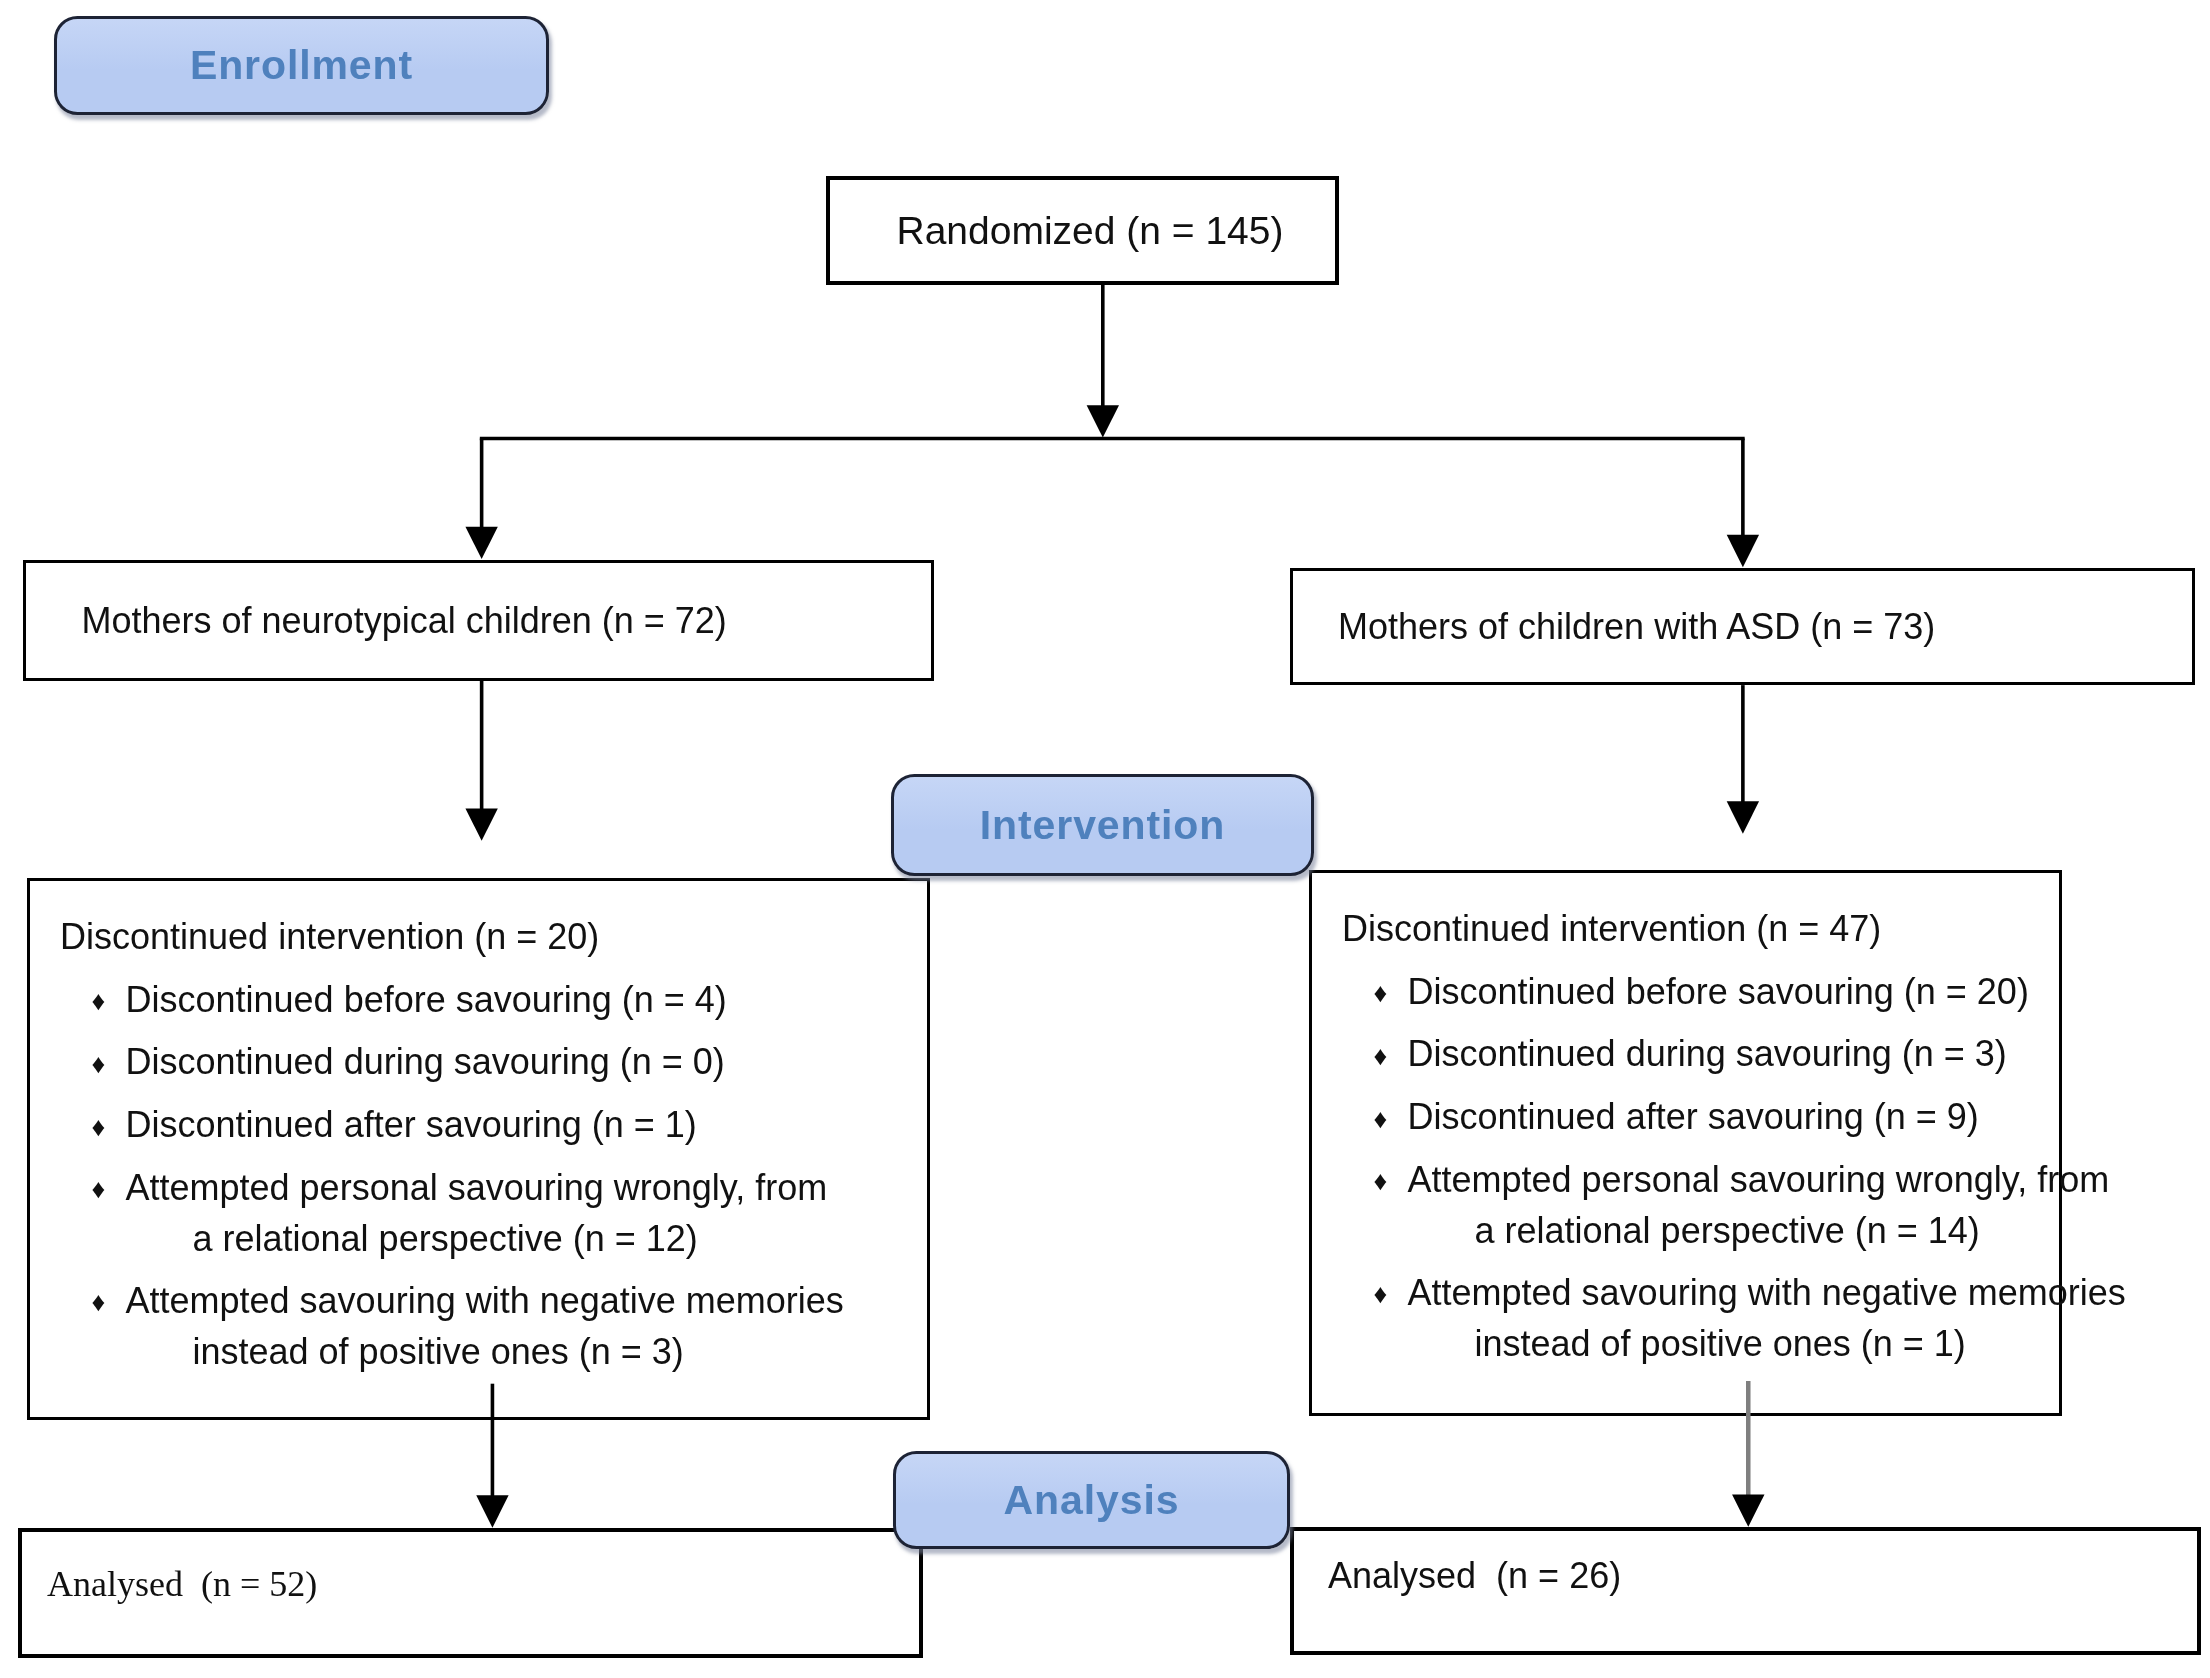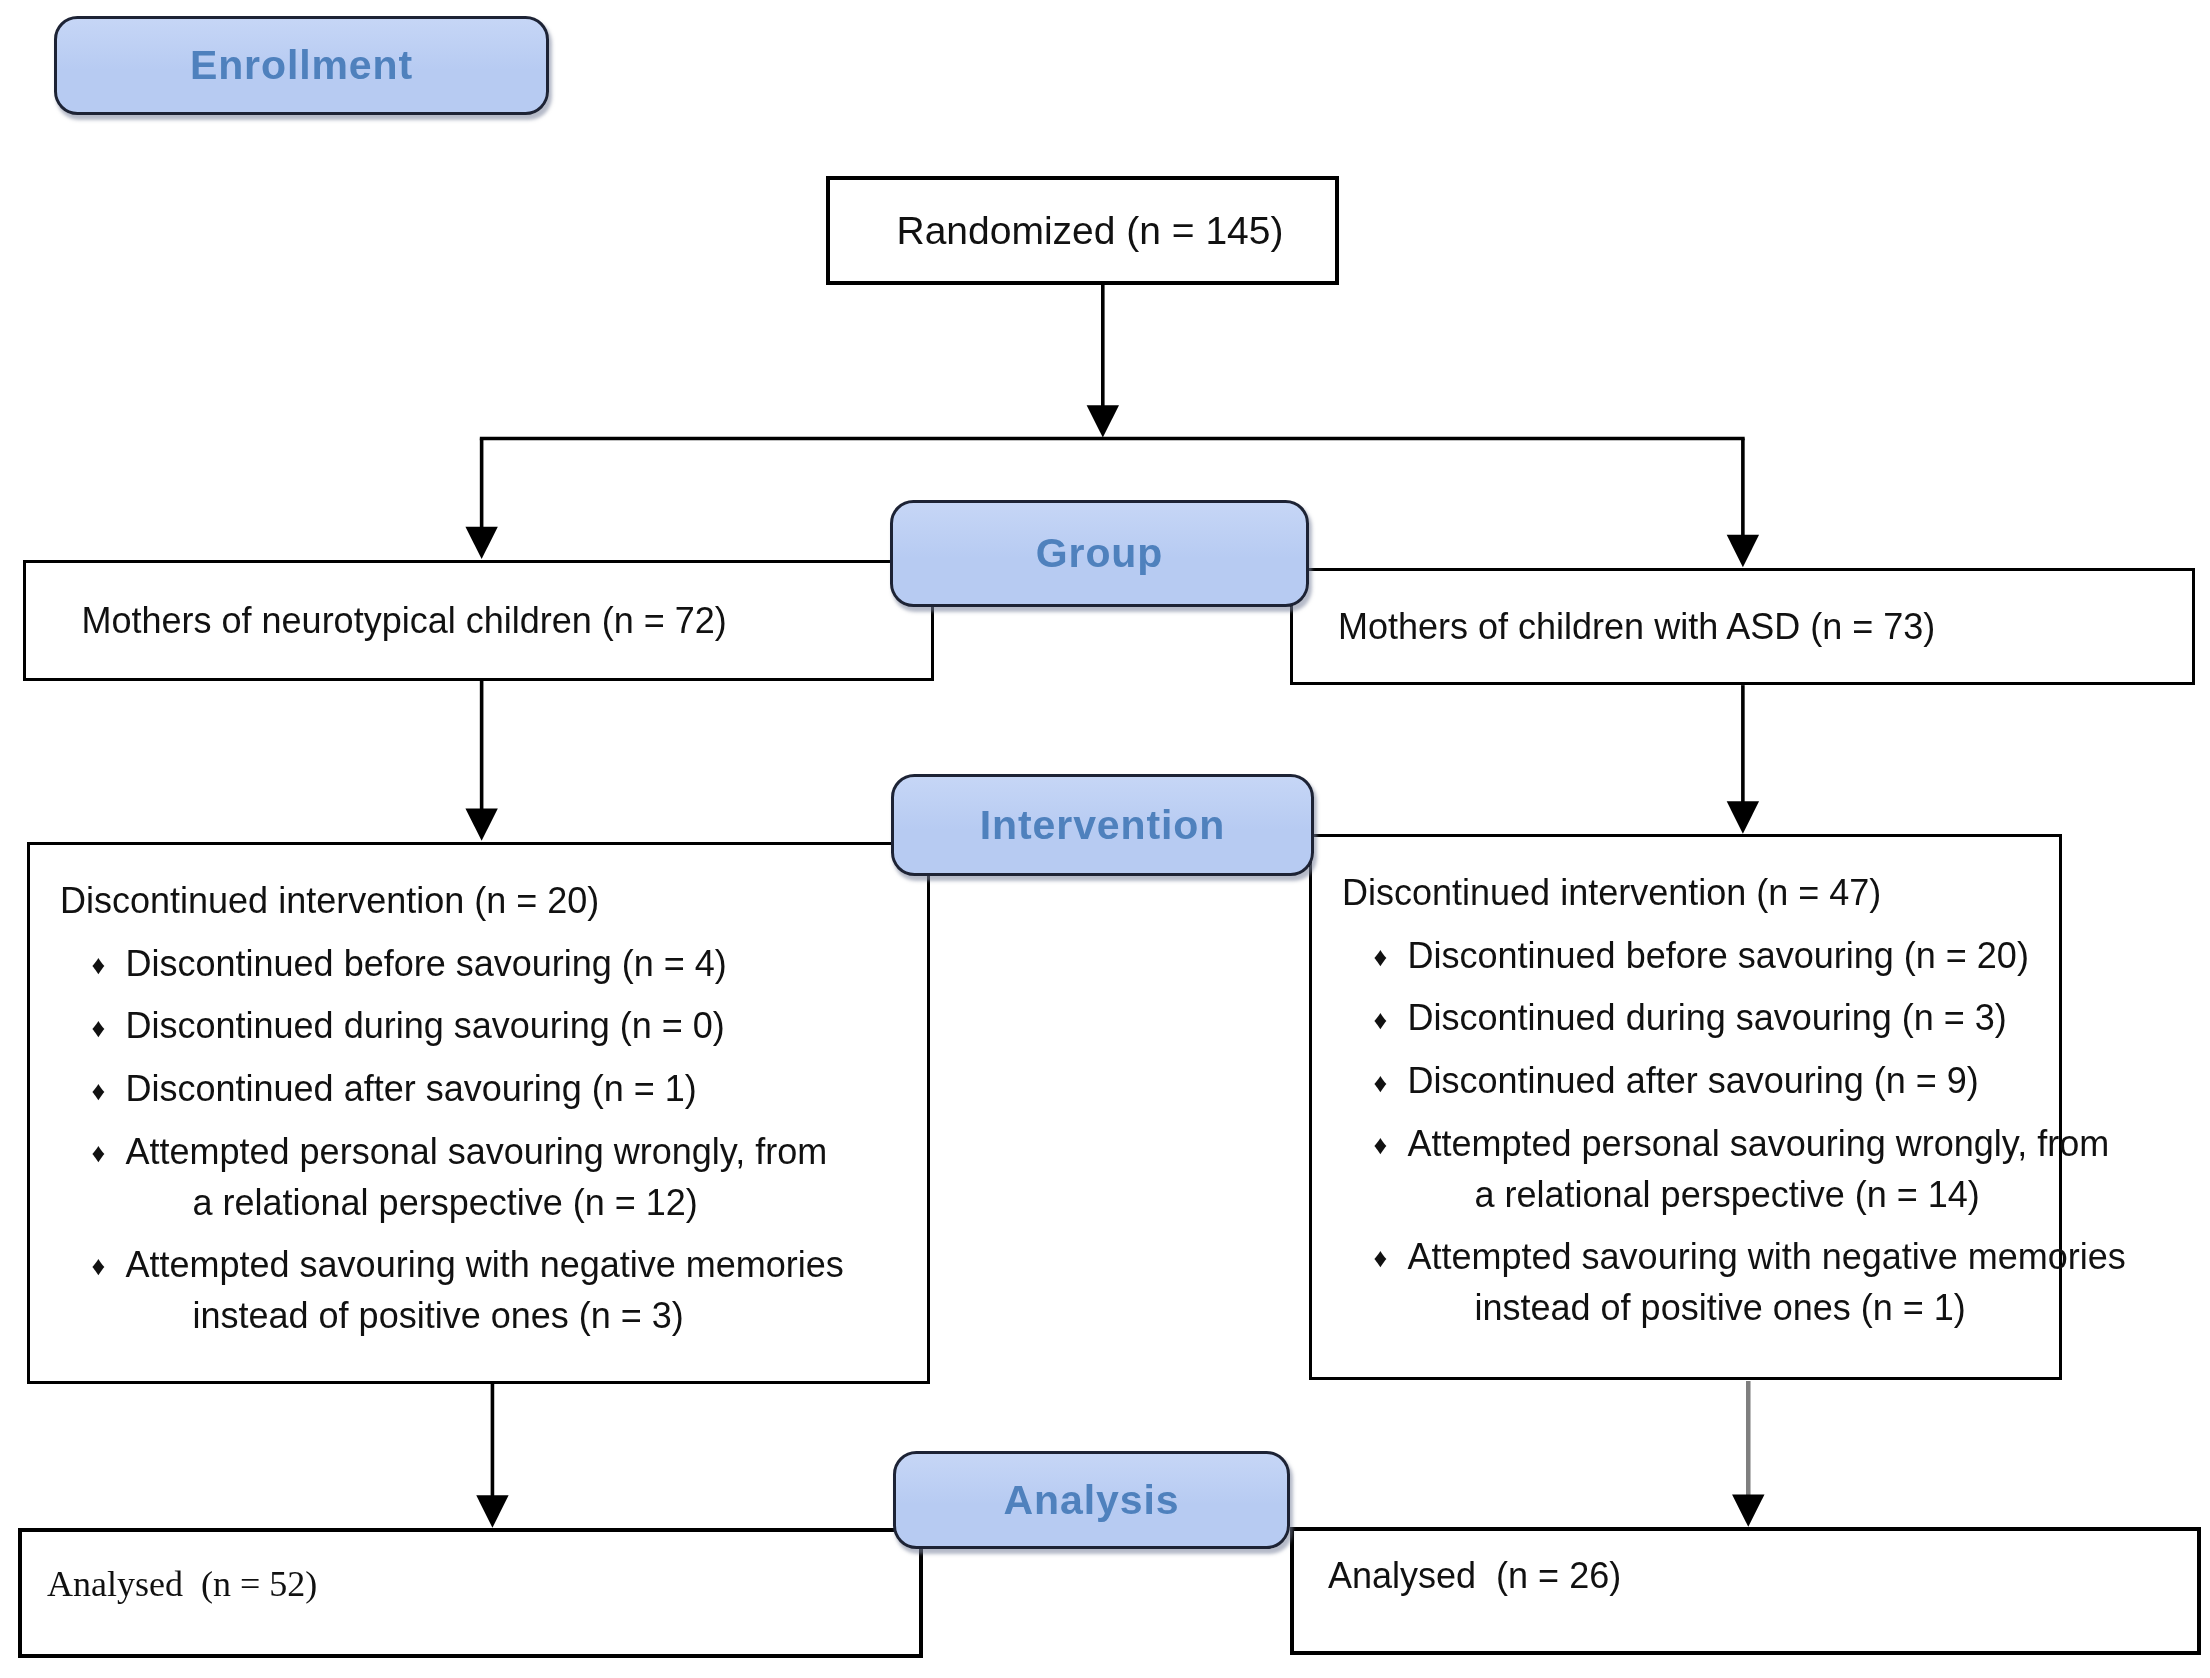--- a/index.html
+++ b/index.html
@@ -50,21 +50,21 @@
   .keep-space{white-space:pre-wrap;}
   
   .enrollment-badge{left:54px;top:16px;width:495px;height:99px;}
   .randomized-box{left:826px;top:176px;width:513px;height:109px;border-width:4.5px;font-size:39px;}
   
   .group-badge{left:890px;top:500px;width:419px;height:107px;}
   .group-left-box{left:22.5px;top:560px;width:911px;height:121px;padding-left:56px;padding-right:18px;}
   .group-right-box{left:1290px;top:568px;width:905px;height:117px;padding-left:45px;padding-right:18px;}
   
   .intervention-badge{left:891px;top:774px;width:423px;height:102px;}
-  .intv-box{padding:31px 14.4px 0 30px;}
+  .intv-box{padding:31px 14.4px 0 30px;margin-top:36px;}
   .intv-left-box{left:27px;top:842px;width:903px;height:542px;}
   .intv-right-box{left:1309px;top:834px;width:753px;height:546px;}
   .intv-title{white-space:nowrap;margin-bottom:12.6px;}
   .intv-box ul{list-style:none;}
   .intv-box li{white-space:nowrap;padding-left:31.5px;margin-bottom:11.7px;}
   .bullet{font-size:27px;display:inline-block;width:34px;vertical-align:1.8px;}
   .l2{margin-left:101px;}
   .l2:empty{display:none;}
   
   .analysis-badge{left:893px;top:1451px;width:397px;height:98px;}
@@ -95,21 +95,20 @@
     <polygon points="1936,926 1918,890 1954,890" fill="#000"></polygon>
 
     <line x1="547" y1="1537" x2="547" y2="1664" stroke="#000" stroke-width="4"></line>
     <polygon points="547,1697 529,1661 565,1661" fill="#000"></polygon>
 
     <line x1="1942" y1="1534" x2="1942" y2="1663" stroke="#7f7f7f" stroke-width="5"></line>
     <polygon points="1942,1696 1924,1660 1960,1660" fill="#000"></polygon>
   </svg>
 
   <div class="badge enrollment-badge">Enrollment</div>
-  <div class="badge group-badge">Group</div>
   <div class="badge analysis-badge">Analysis</div>
   <div class="badge intervention-badge">Intervention</div>
 
   <div class="box center randomized-box">Randomized (n = 145)</div>
 
   <div class="box vcenter group-left-box">Mothers of neurotypical children (n = 72)</div>
   <div class="box vcenter group-right-box">Mothers of children with ASD (n = 73)</div>
 
   <div class="box intv-box intv-left-box">
     <div class="intv-title">Discontinued intervention (n = 20)</div>

